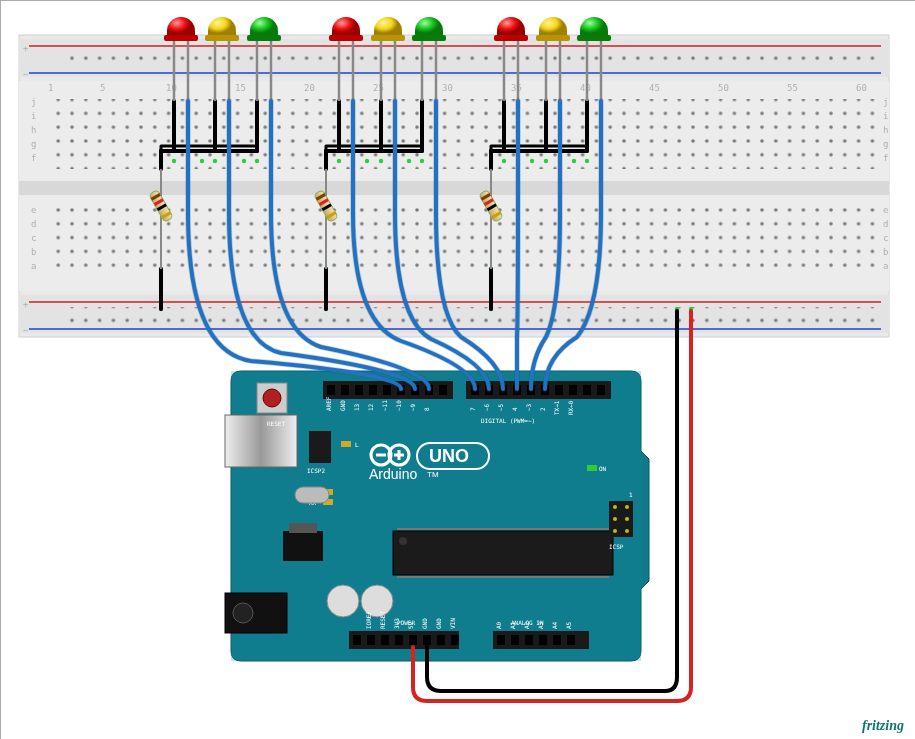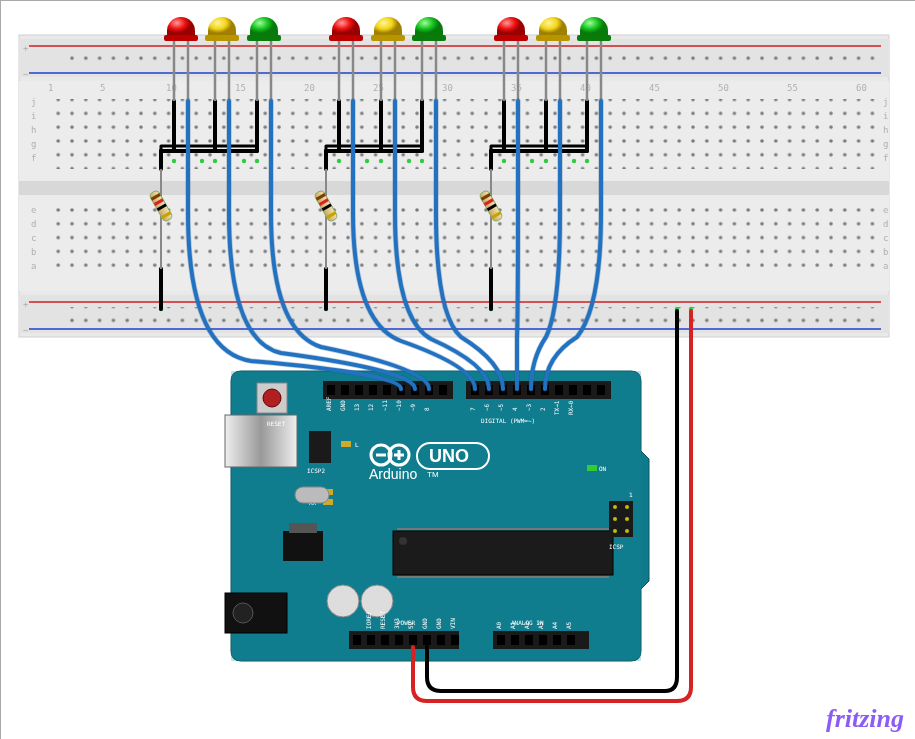--- a/index.html
+++ b/index.html
@@ -15,22 +15,22 @@
     background: #ffffff;
     border: 1px solid #aaa;
   }
   svg { display: block; }
   .branding {
     position: absolute;
     right: 12px;
     bottom: 6px;
     font-family: "Comic Sans MS", "Brush Script MT", cursive;
     font-style: italic;
-    color: #8b5cf6;
-    font-size: 26px;
+    color: #0f766e;
+    font-size: 14px;
     font-weight: 600;
     user-select: none;
   }
   .arduino-label-sm { font-size: 6px; fill: #fff; font-family: monospace; }
   .arduino-label-v { font-family: monospace; fill: #fff; font-size: 6px; }
   .uno {
     fill: none;
     stroke: #fff;
     stroke-width: 2;
   }

